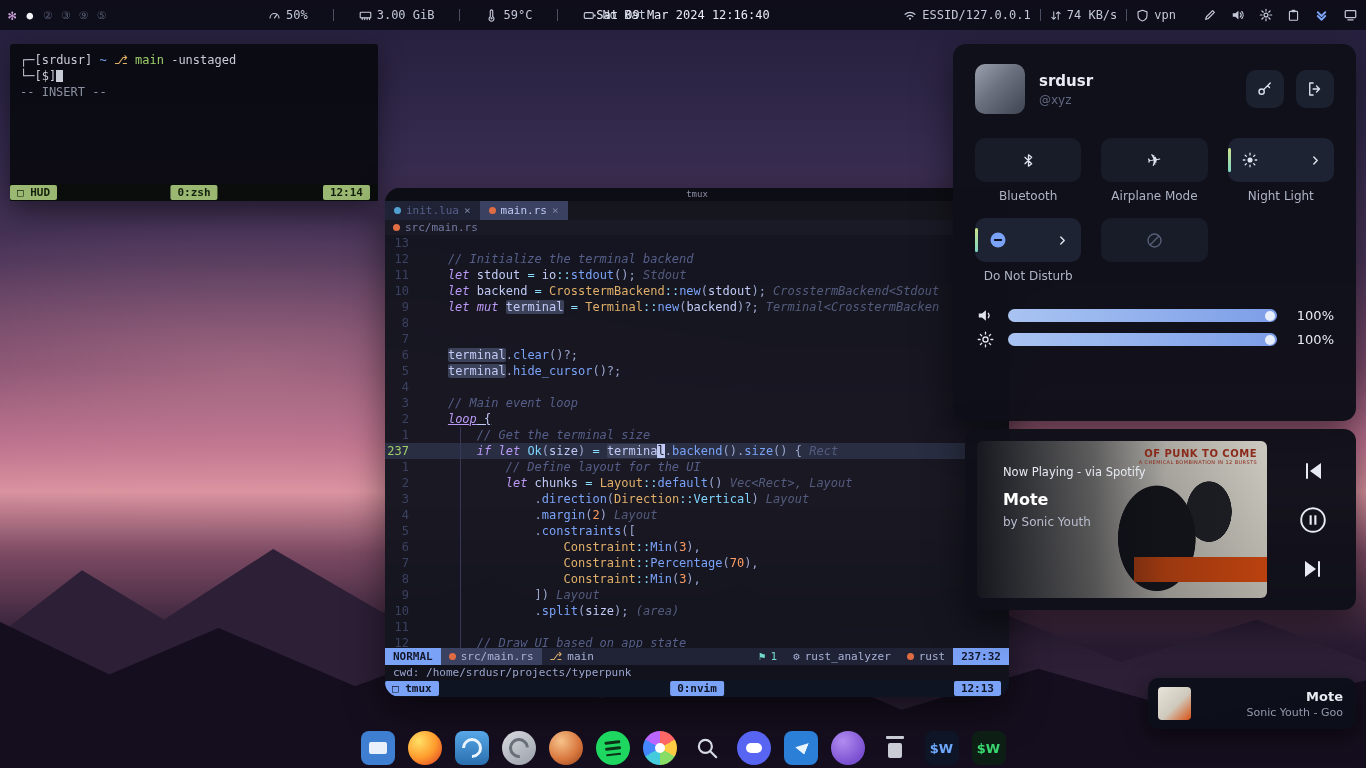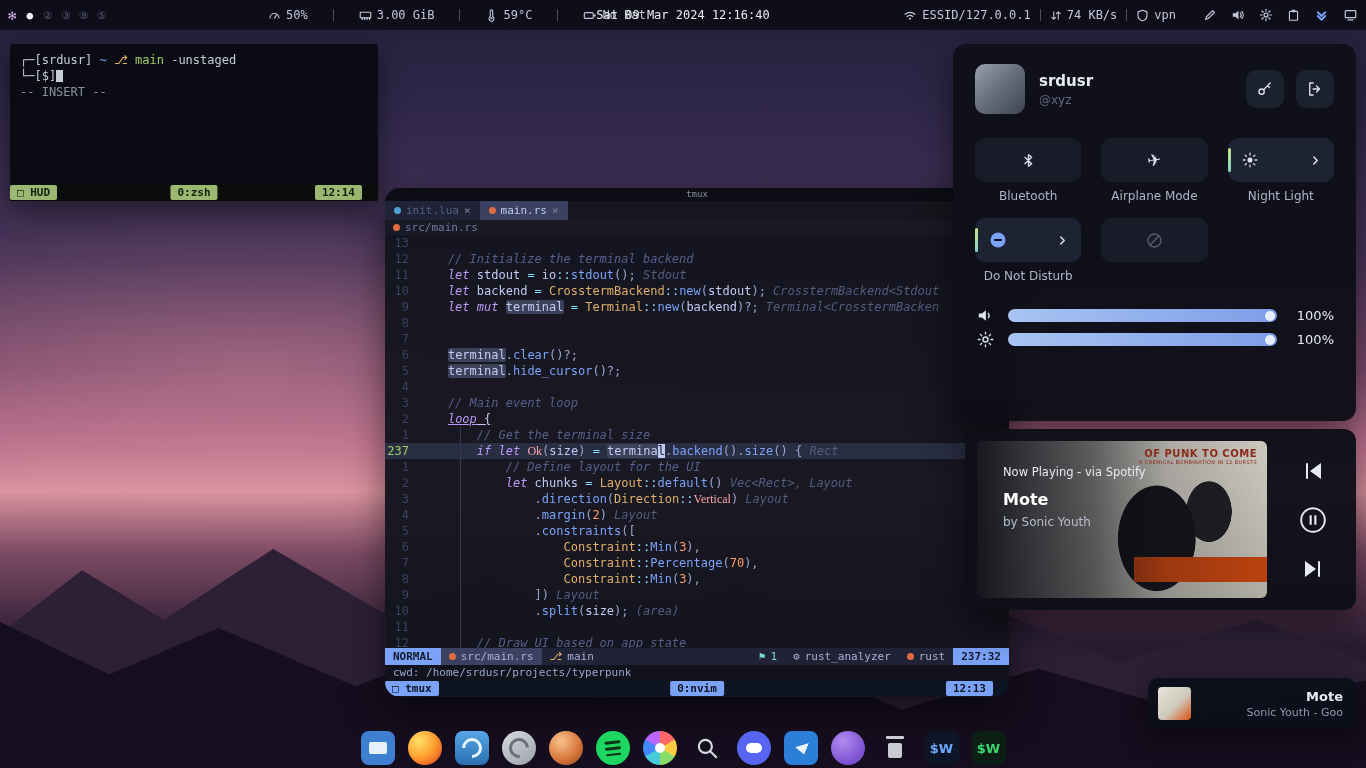--- a/index.html
+++ b/index.html
@@ -41,21 +41,21 @@
   .term-body{flex:1;padding:8px 10px;line-height:16px;white-space:pre;color:#c8ccd4;}
   .tc-frame{color:#c8ccd4;} .tc-user{color:#c8ccd4;} .tc-tilde{color:#7aa2f7;}
   .tc-branchicon{color:#e0af68;} .tc-branch{color:#9ece6a;} .tc-state{color:#c8ccd4;}
   .term-cursor{display:inline-block;width:7px;height:12px;background:#c8ccd4;vertical-align:-2px;}
   .tc-mode{color:#8b90a0;}
   .term-bar{height:17px;position:relative;background:rgba(10,14,9,.75);display:flex;align-items:center;}
   .pill{font-size:11px;font-weight:bold;border-radius:2px;padding:0 7px;line-height:15px;}
   .pill-green{background:#9ab871;color:#15200c;}
   .pill-blue{background:#7aa2f7;color:#101423;}
   .bar-center{position:absolute;left:50%;transform:translateX(-50%);}
-  .bar-right{position:absolute;right:16px;}
+  .bar-right{position:absolute;right:8px;}
   
   .editwin{position:absolute;left:385px;top:188px;width:624px;height:509px;
     background:rgba(20,21,31,.97);border-radius:15px;box-shadow:0 14px 36px rgba(0,0,0,.5);
     font-family:"DejaVu Sans Mono", monospace;font-size:12px;display:flex;flex-direction:column;overflow:hidden;z-index:20;}
   .ew-titlebar{height:13px;display:flex;align-items:center;justify-content:center;position:relative;color:#8a8fa3;font-size:9px;background:rgba(12,12,20,.9);}
   .ew-close{position:absolute;right:7px;top:0;font-size:10px;color:#9aa0b0;cursor:default;}
   .tabline{height:19px;background:#16161e;display:flex;align-items:stretch;}
   .tab{display:flex;align-items:center;gap:5px;padding:0 9px;color:#565f89;background:#1f2335;font-size:11px;}
   .tab.active{background:#3b4261;color:#c0caf5;}
   .tab-dot{width:7px;height:7px;border-radius:50%;display:inline-block;}
@@ -71,21 +71,21 @@
   .lnum-cur{color:#9ece6a;}
   .lcode{white-space:pre;}
   .tk-c{color:#565f89;font-style:italic;}
   .tk-k{color:#bb9af7;font-style:italic;}
   .tk-t{color:#e0af68;}
   .tk-f{color:#7aa2f7;}
   .tk-v{color:#c0caf5;}
   .tk-p{color:#9aa5ce;}
   .tk-o{color:#89ddff;}
   .tk-d{color:#ff9e64;}
-  .tk-e{color:#fca5a5;font-family:Liberation Serif, serif;}
+  .tk-e{color:#7dd3fc;}
   .tk-h{color:#545c7e;font-style:italic;}
   .tk-w{color:#c0caf5;background:#3d425b;border-radius:2px;}
   .tk-x{background:#c0caf5;color:#1a1b26;}
   .tk-u{text-decoration:underline;}
   .statusline{height:17px;display:flex;align-items:center;background:#1f2335;font-size:11px;color:#a9b1d6;}
   .sl-seg{display:flex;align-items:center;gap:5px;padding:0 8px;height:100%;}
   .sl-mode{background:#7aa2f7;color:#15182a;font-weight:bold;}
   .sl-file{background:#3b4261;}
   .sl-right{margin-left:auto;display:flex;align-items:center;height:100%;}
   .sl-flag{color:#73daca;}

